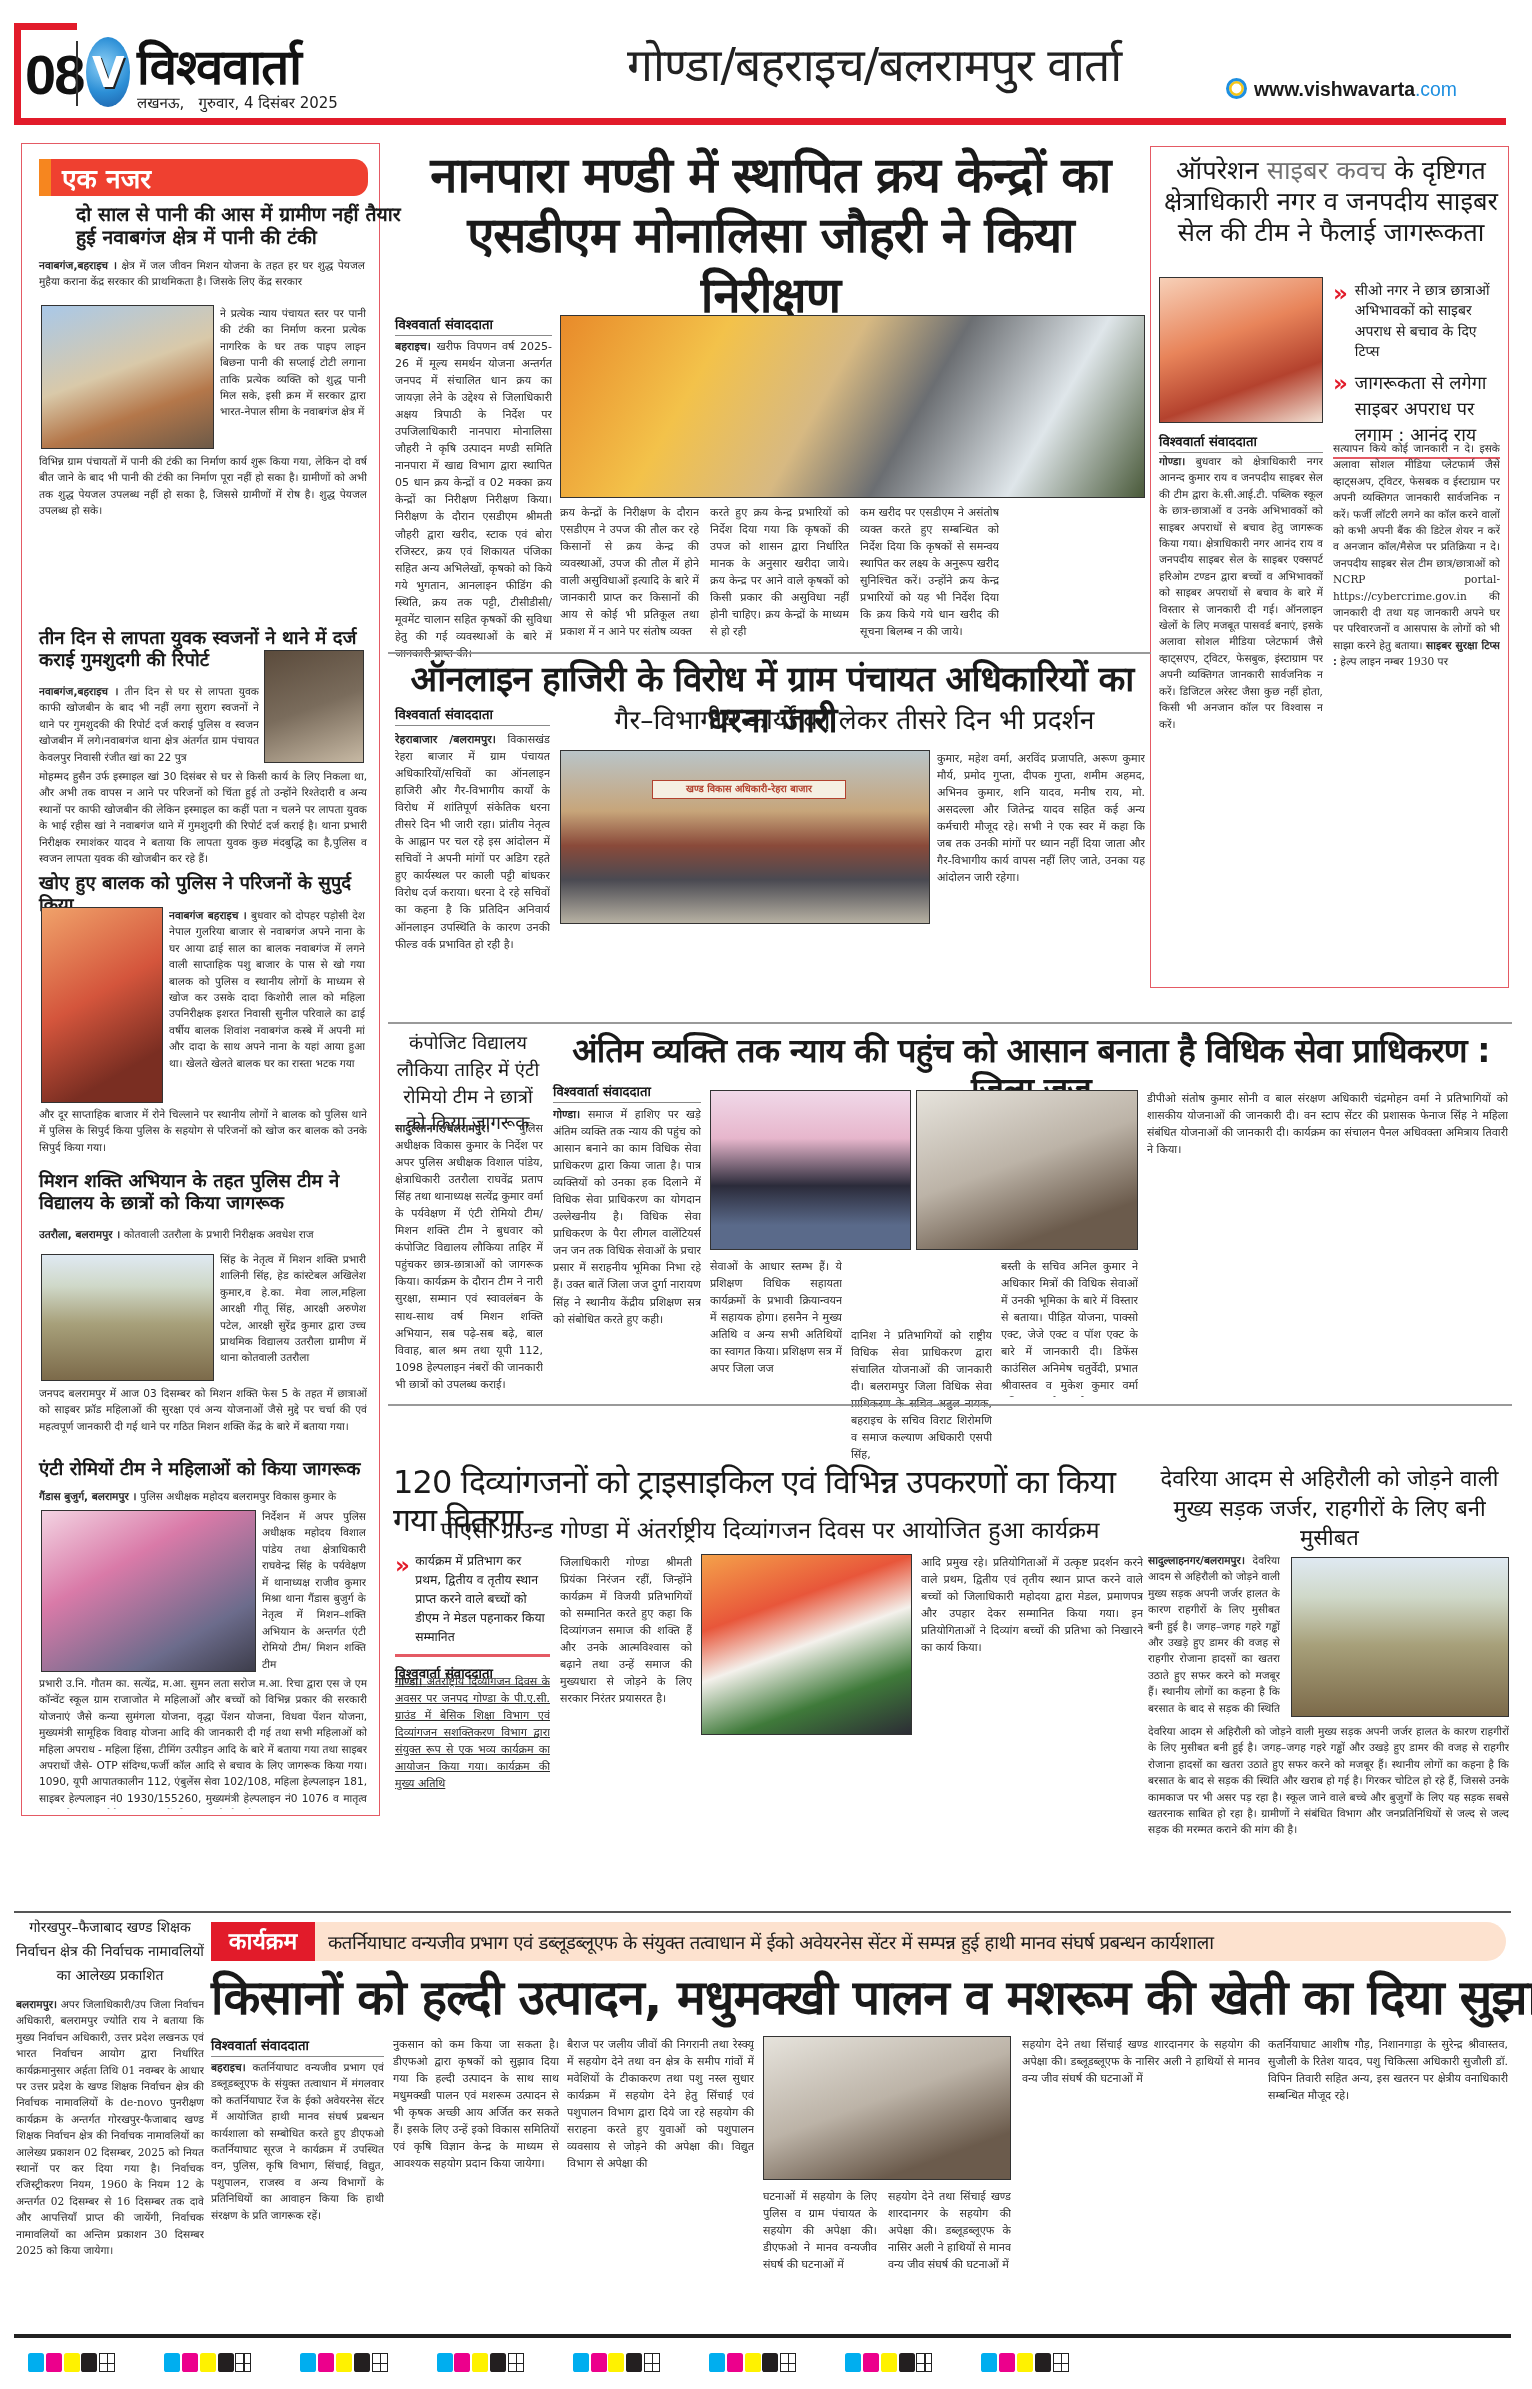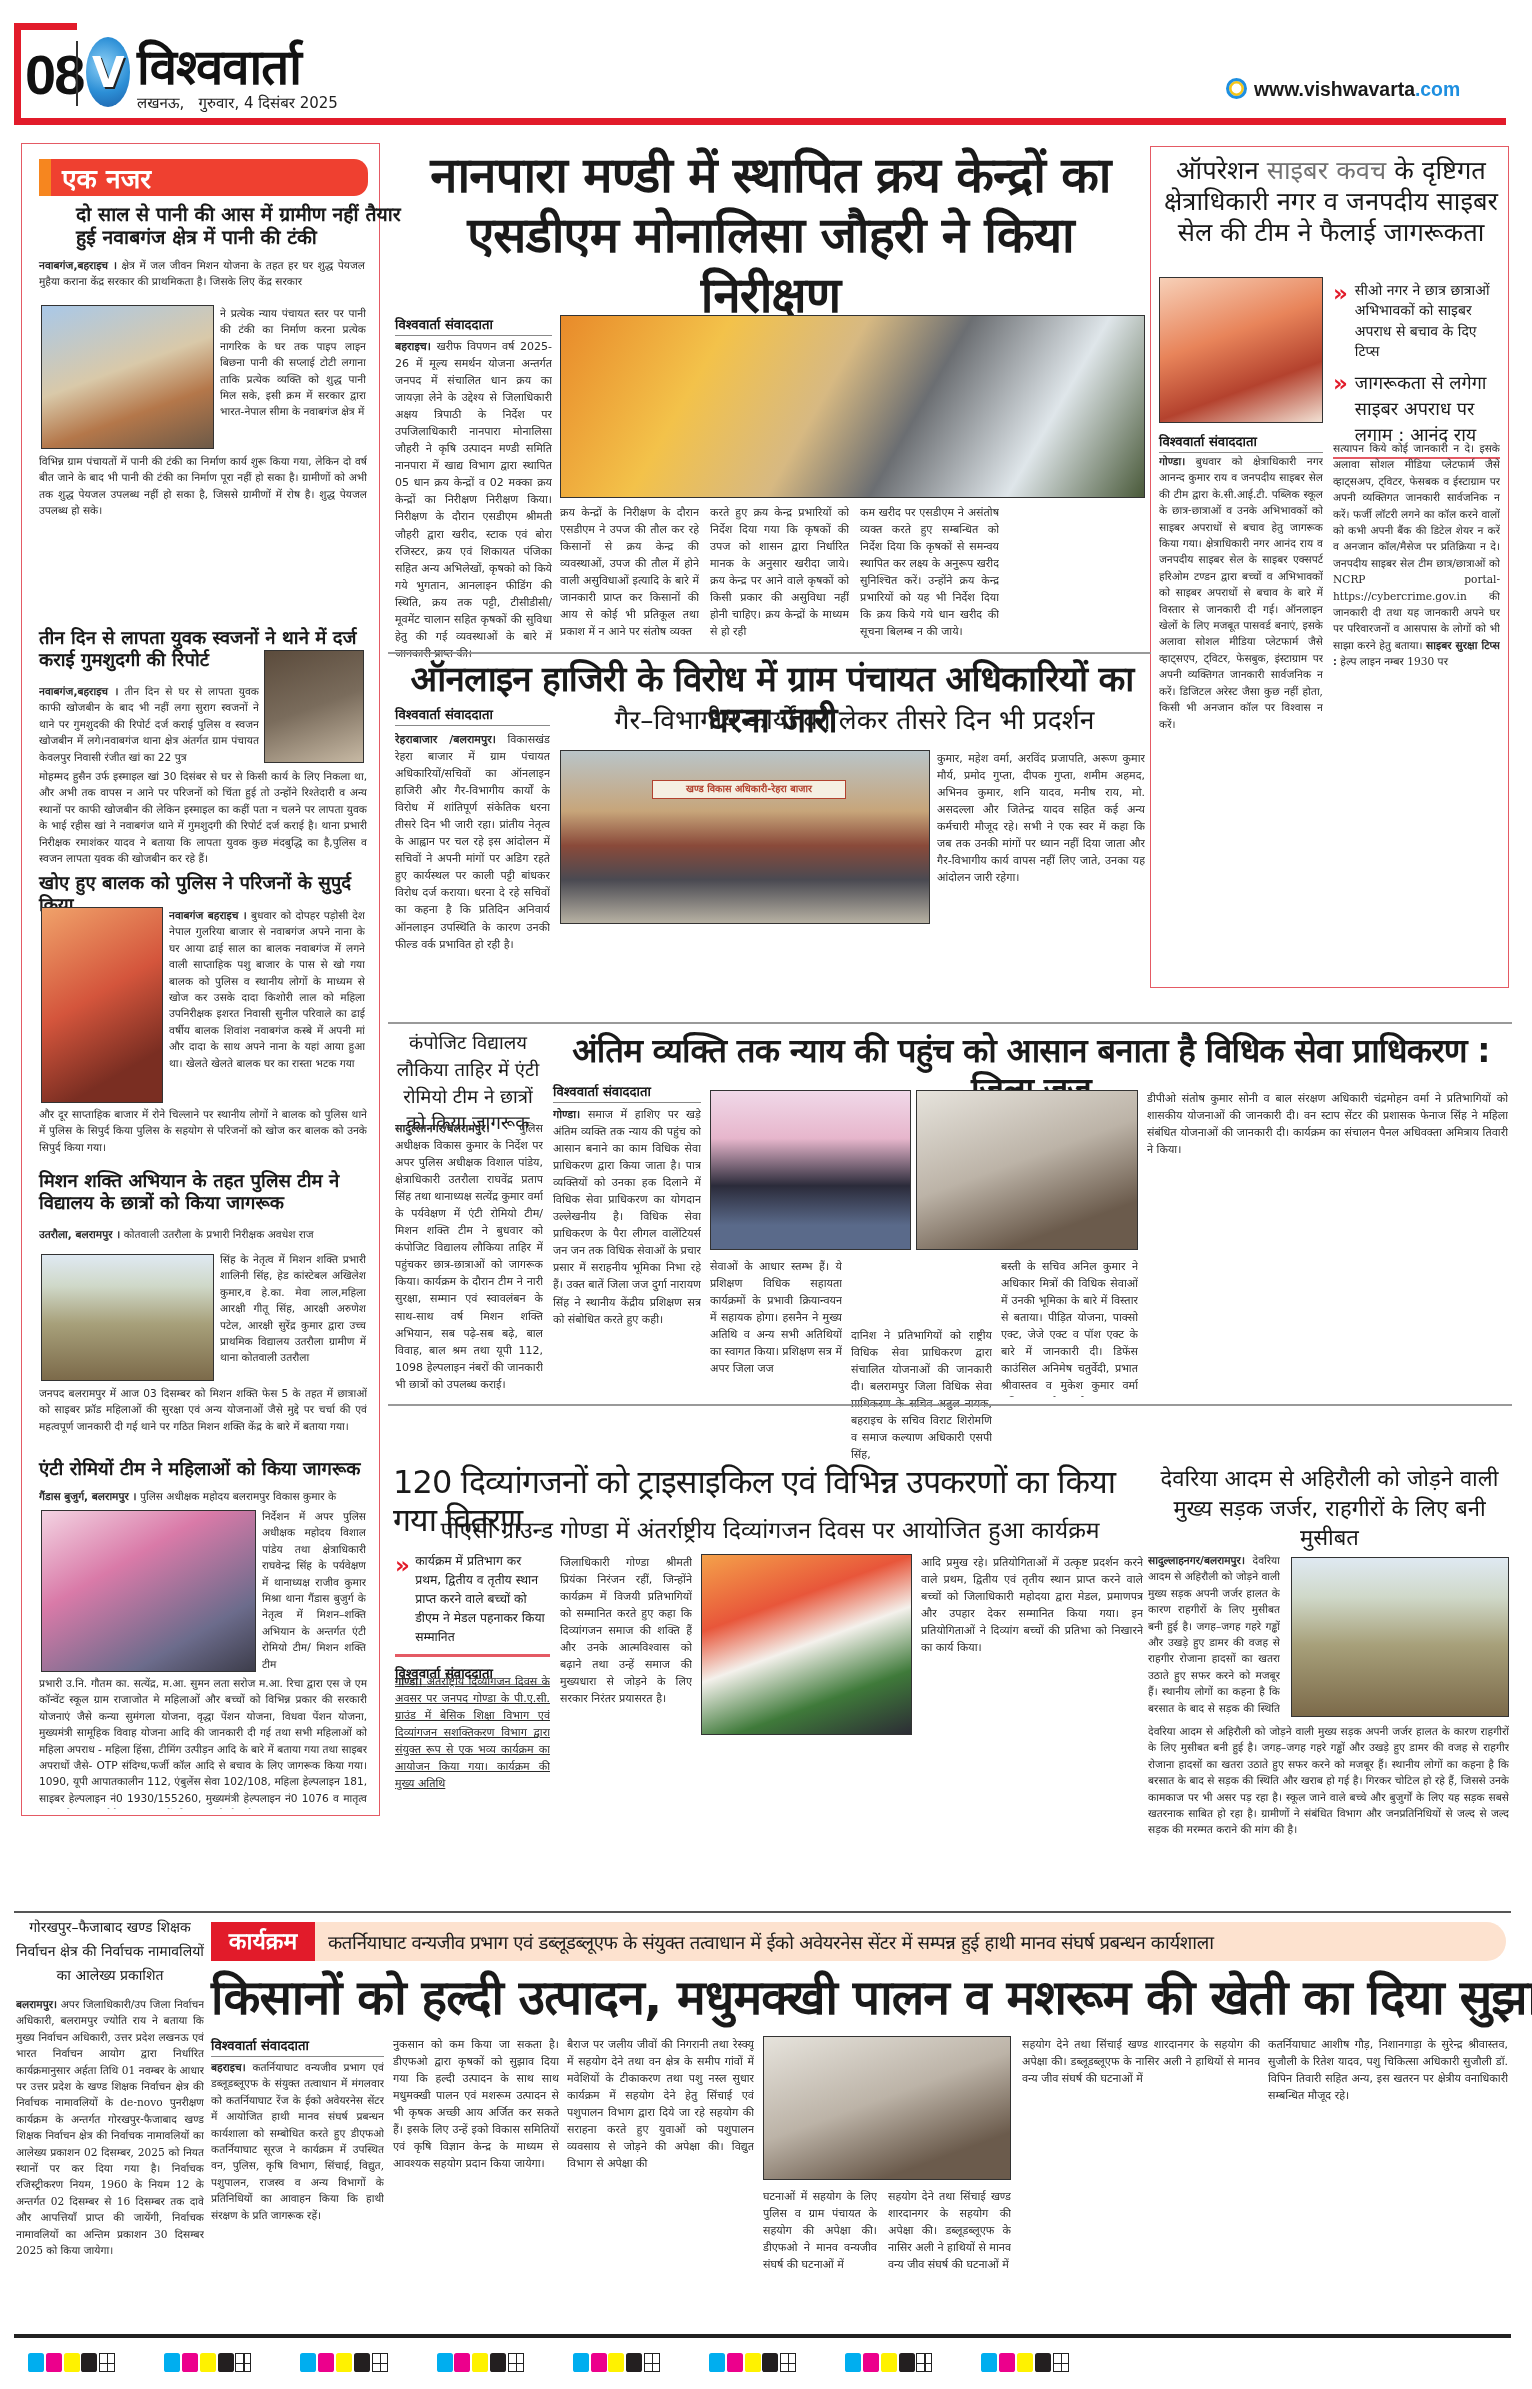--- a/index.html
+++ b/index.html
@@ -14,21 +14,21 @@
   #page-no { left: 25px; top: 42px; font-size: 56px; font-weight: 700; letter-spacing: -1.8px; font-family: "Liberation Sans", sans-serif; color:#111; }
   #mast-divider { left: 76px; top: 41px; width: 1.8px; height: 65px; background: #333; }
   #logo-globe { left: 86px; top: 37px; width: 44px; height: 70px; border-radius: 50%;
      background: radial-gradient(circle at 40% 40%, #8ed0f6 0%, #2c8fd6 55%, #1b5ea8 100%); }
   #logo-v { left: 92px; top: 48px; font-size: 42px; font-weight: 700; color: #fff; text-shadow: 1.8px 1.8px 0 #222; font-family:"DejaVu Sans", sans-serif;}
   #brand-name { left: 137px; top: 32px; font-size: 49px; font-weight: 700; color: #111; letter-spacing: -0.9px; }
   #brand-date { left: 137px; top: 92px; font-size: 15px; color: #222; }
   #section-title { left: 627px; top: 32px; font-size: 46px; color: #222; letter-spacing: -0.9px; }
   #web-icon { left: 1226px; top: 78px; width: 21px; height: 21px; border-radius: 50%; border: 3.5px solid #1e8fe0; box-shadow: inset 0 0 0 2.6px #f5c518; }
   #website { left: 1254px; top: 78px; font-size: 19.4px; font-weight: 700; color: #1a1a1a; font-family:"Liberation Sans", sans-serif;}
-  #website .dot { color: #1e8fe0; font-weight: 700; }
+  #website .dot { color: #1e8fe0; font-weight: 400; }
   #mast-rule { left: 14px; top: 118px; width: 1492px; height: 7px; background: #e21b2a; }
 
   
   .redbox { border: 1.8px solid #e45a64; }
 
   .hd { font-weight: 700; color: #1a1a1a; line-height: 1.18; }
   .body-txt { font-size: 11px; line-height: 1.55; color: #2a2a2a; text-align: justify; }
   .dateline { font-weight: 700; }
   .byline { font-size: 13.2px; font-weight: 700; border-bottom: 1.8px solid #888; padding-bottom: 1.8px; margin-bottom: 2.6px; }
   .photo { background: linear-gradient(135deg, #c9a27a, #8b6c4f 40%, #d7c2a0 70%, #7f8e99); border: 1.8px solid #333; }
@@ -58,20 +58,21 @@
 <body>
 
 <div class="abs" id="masthead">
   <div class="abs" id="page-no-box"></div>
   <div class="abs" id="page-no">08</div>
   <div class="abs" id="mast-divider"></div>
   <div class="abs" id="logo-globe"></div>
   <div class="abs" id="logo-v">V</div>
   <div class="abs" id="brand-name">विश्ववार्ता</div>
   <div class="abs" id="brand-date" style="white-space:pre">लखनऊ,   गुरुवार, 4 दिसंबर 2025</div>
+  <div class="abs" id="section-title">गोण्डा/बहराइच/बलरामपुर वार्ता</div>
   <div class="abs" id="web-icon"></div>
   <div class="abs" id="website"><span>www.vishwavarta</span><span class="dot">.com</span></div>
   <div class="abs" id="mast-rule"></div>
 </div>
 
 <div class="abs redbox" id="ek-nazar-box"></div>
 <div class="abs" id="ek-nazar-tag"></div>
 <div class="abs" id="ek-nazar-label">एक नजर</div>
 
 <div class="abs hd" style="left:39px;top:204px;width:335px;font-size:19.4px;margin-left:37px;">दो साल से पानी की आस में ग्रामीण नहीं तैयार हुई नवाबगंज क्षेत्र में पानी की टंकी</div>

